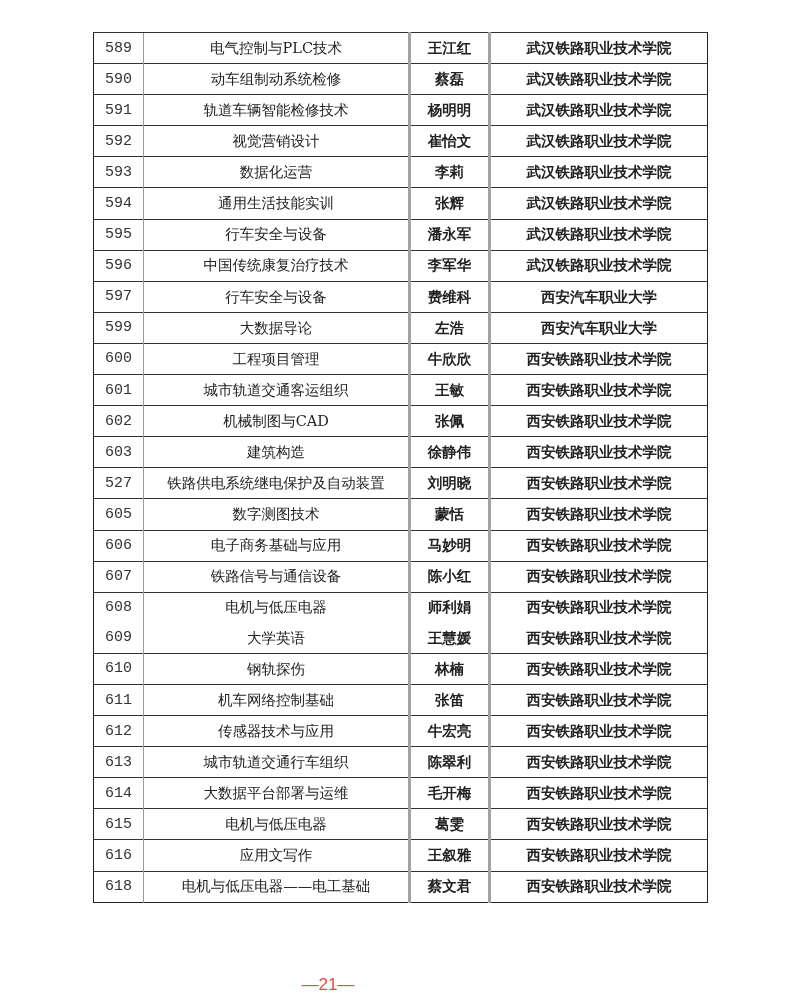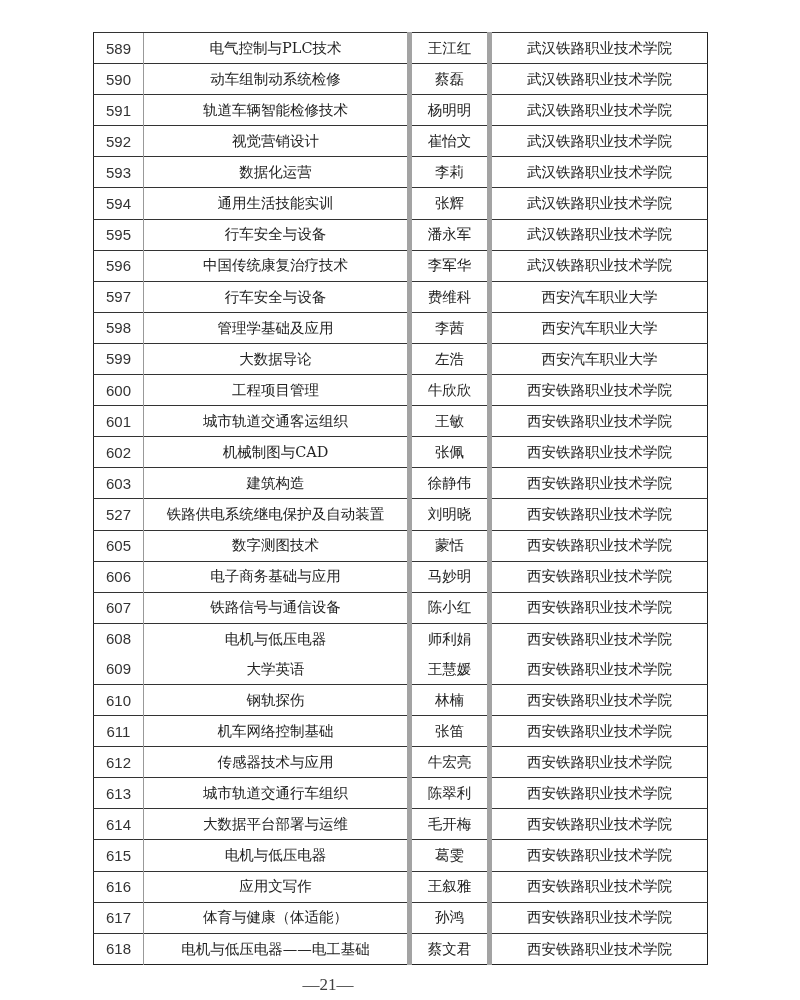--- a/index.html
+++ b/index.html
@@ -12,26 +12,26 @@
   }
   .page-table col.c-no { width: 50px; }
   .page-table col.c-course { width: 266px; }
   .page-table col.c-name { width: 80px; }
   .page-table col.c-school { width: 218px; }
   .page-table td {
     height: 30.1px; padding: 0; text-align: center; vertical-align: middle;
     font-size: 14.5px; line-height: 1; white-space: nowrap; overflow: hidden;
     border-top: 1px solid #333; border-left: 1px solid #999;
   }
-  .page-table tr td:first-child { border-left: none; font-family: Liberation Sans, sans-serif; font-size: 15px; color: #333; }
+  .page-table tr td:first-child { border-left: none; font-family: Liberation Mono, monospace; font-size: 15px; color: #333; }
   .page-table tr.no-top td { border-top: none; }
-  .page-table td.col-name, .page-table td.col-school { border-left: 5px solid #a3a3a3; }
+  .page-table td.col-name, .page-table td.col-school { border-left: 3px solid #a3a3a3; font-weight: bold; }
   .page-number {
     position: absolute; left: 0; width: 656px; top: 975px; text-align: center;
-    font-family: Liberation Serif, serif; font-size: 17px; color: #404040;
+    font-family: Liberation Sans, sans-serif; font-size: 17px; color: #ef4444;
   }
 </style>
 </head>
 <body>
 
 <table class="page-table">
   <colgroup>
     <col class="c-no">
       <col class="c-course">
       <col class="c-name">
@@ -86,26 +86,20 @@
         <td class="col-name">李军华</td>
         <td class="col-school">武汉铁路职业技术学院</td>
       </tr>
       <tr>
         <td class="col-no">597</td>
         <td class="col-course">行车安全与设备</td>
         <td class="col-name">费维科</td>
         <td class="col-school">西安汽车职业大学</td>
       </tr>
       <tr>
-        <td class="col-no">598</td>
-        <td class="col-course">管理学基础及应用</td>
-        <td class="col-name">李茜</td>
-        <td class="col-school">西安汽车职业大学</td>
-      </tr>
-      <tr>
         <td class="col-no">599</td>
         <td class="col-course">大数据导论</td>
         <td class="col-name">左浩</td>
         <td class="col-school">西安汽车职业大学</td>
       </tr>
       <tr>
         <td class="col-no">600</td>
         <td class="col-course">工程项目管理</td>
         <td class="col-name">牛欣欣</td>
         <td class="col-school">西安铁路职业技术学院</td>
@@ -197,26 +191,20 @@
       <tr>
         <td class="col-no">615</td>
         <td class="col-course">电机与低压电器</td>
         <td class="col-name">葛雯</td>
         <td class="col-school">西安铁路职业技术学院</td>
       </tr>
       <tr>
         <td class="col-no">616</td>
         <td class="col-course">应用文写作</td>
         <td class="col-name">王叙雅</td>
-        <td class="col-school">西安铁路职业技术学院</td>
-      </tr>
-      <tr>
-        <td class="col-no">617</td>
-        <td class="col-course">体育与健康（体适能）</td>
-        <td class="col-name">孙鸿</td>
         <td class="col-school">西安铁路职业技术学院</td>
       </tr>
       <tr>
         <td class="col-no">618</td>
         <td class="col-course">电机与低压电器——电工基础</td>
         <td class="col-name">蔡文君</td>
         <td class="col-school">西安铁路职业技术学院</td>
       </tr>
     </tbody>
 </table>

